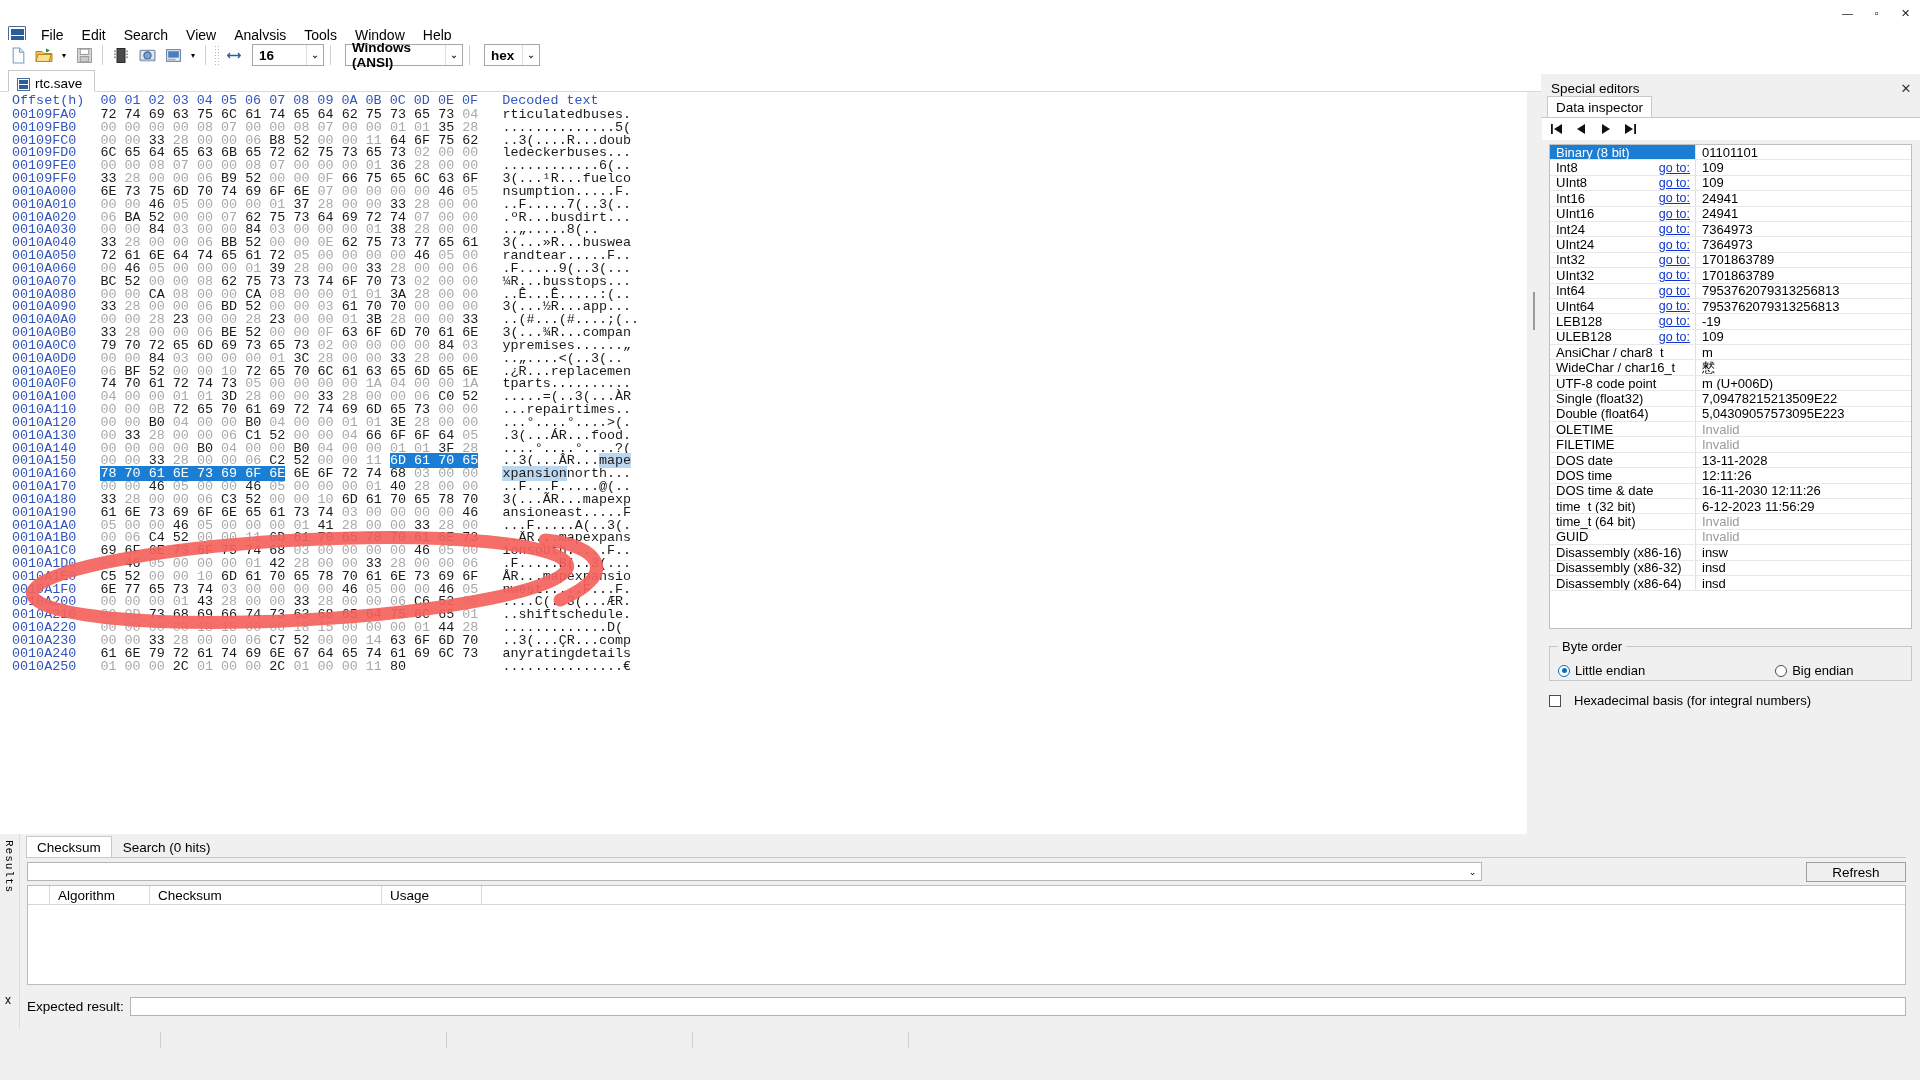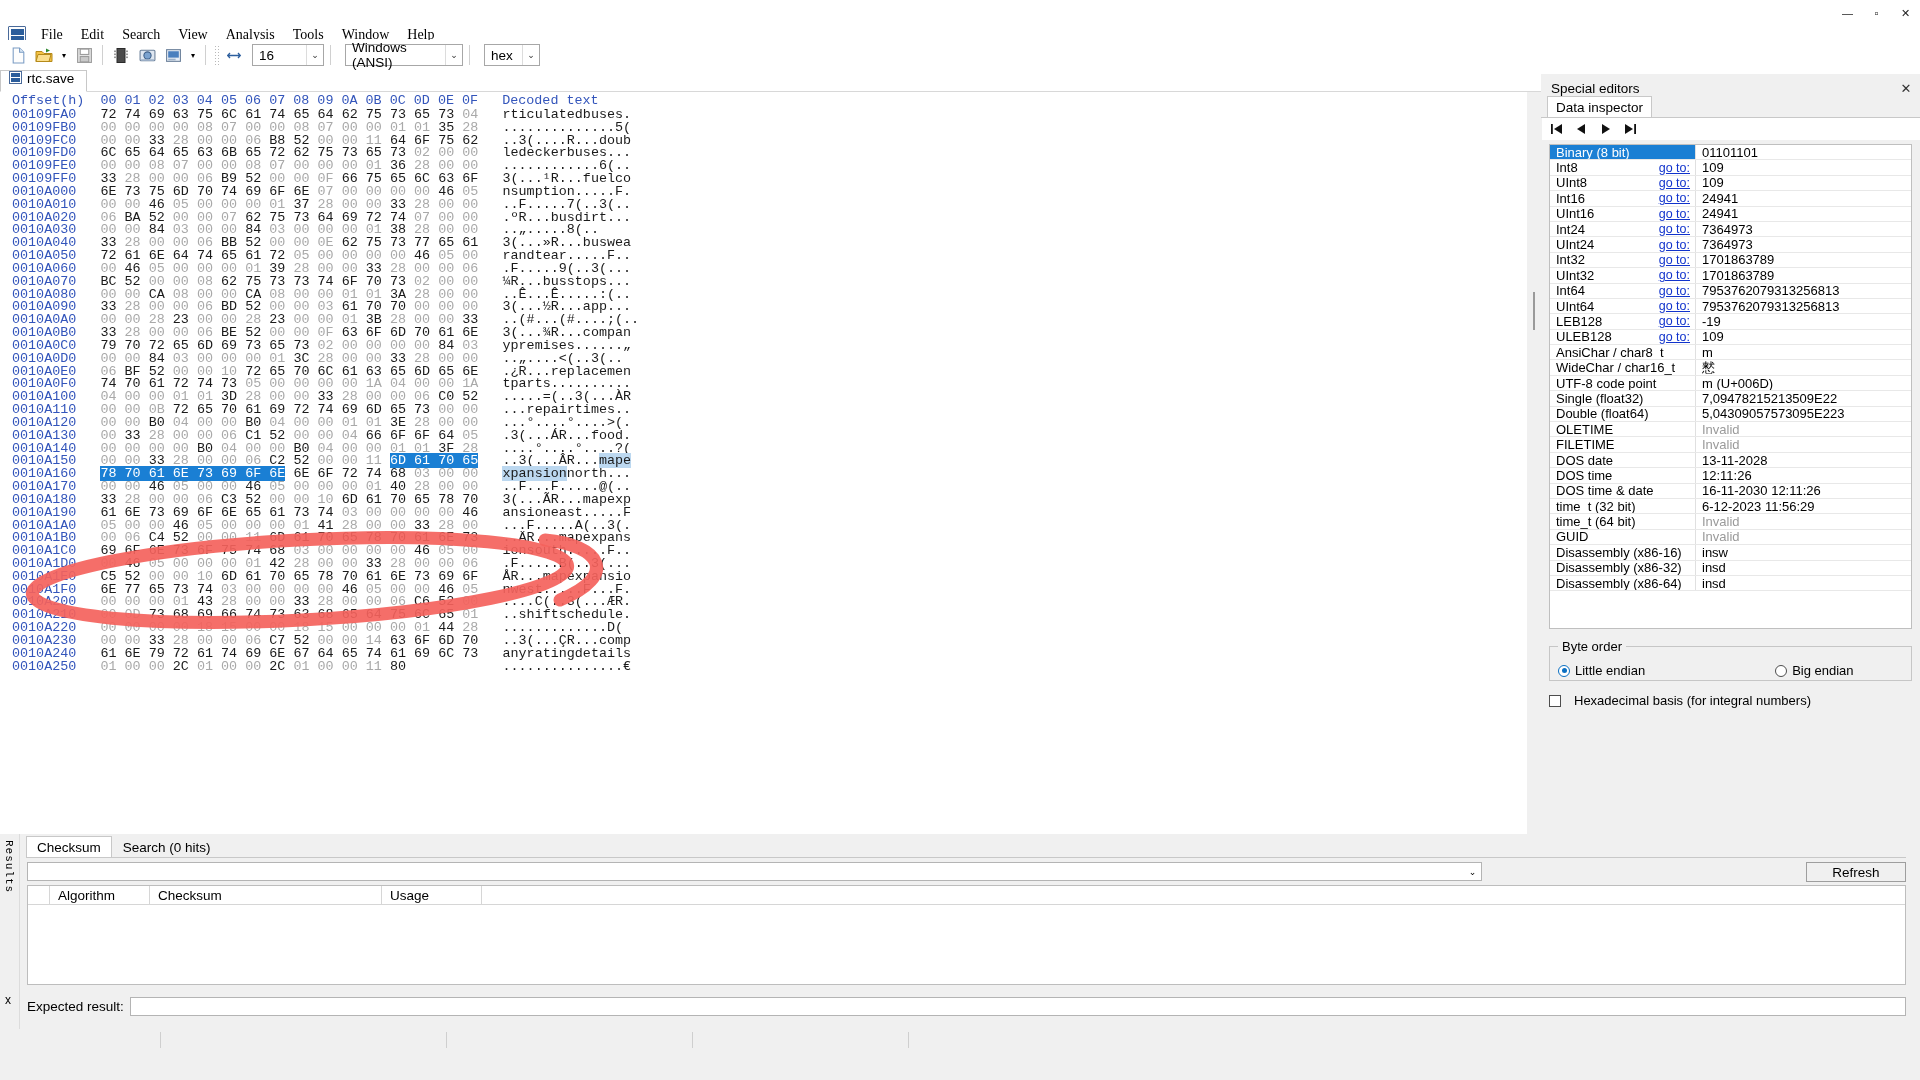--- a/index.html
+++ b/index.html
@@ -21,21 +21,21 @@
   }
   .win-buttons { position: absolute; right: 0; top: 0; height: 26px; display: flex; }
   .win-btn {
     width: 29px; height: 26px; display: flex; align-items: center; justify-content: center;
     font-size: 11px; color: #222;
   }
 
   
   .menubar {
     position: absolute; top: 22px; left: 0; width: 1920px; height: 26px;
-    background: #ffffff; display: flex; align-items: center; padding-left: 4px; font-family: Liberation Serif, serif;
+    background: #ffffff; display: flex; align-items: center; padding-left: 4px;
   }
   .app-icon {
     width: 18px; height: 18px; margin: 0 6px 0 4px;
     background: #fdfdfd; border: 1px solid #4a6a9a; border-radius: 1px;
     position: relative; flex: none;
   }
   .app-icon::before {
     content: ""; position: absolute; left: 2px; top: 2px; width: 13px; height: 6px;
     background: #2b5d9b;
   }
@@ -58,40 +58,40 @@
   }
   .tb-sep { width: 1px; height: 20px; background: #d0d0d0; margin: 0 4px; }
   .tb-arrow { width: 12px; height: 24px; display: flex; align-items: center; justify-content: center; font-size: 8px; }
   .tb-dots { width: 6px; height: 20px; margin-left: 2px;
     background-image: radial-gradient(#b9b9b9 1px, transparent 1px);
     background-size: 3px 3px; }
 
   .combo {
     height: 22px; border: 1px solid #a7a7a7; background: #fff;
     display: flex; align-items: center; font-size: 13.5px; color: #000;
-    padding-left: 6px; position: relative;
+    padding-left: 6px; position: relative; font-weight: bold;
   }
   .combo .cb-val { flex: 1; }
   .combo .cb-arrow {
     width: 17px; height: 20px; border-left: 1px solid #dcdcdc;
     display: flex; align-items: center; justify-content: center; font-size: 9px; color: #333;
   }
   #combo-bytes { width: 72px; margin-left: 4px; }
   #combo-charset { width: 118px; margin-left: 8px; }
   #combo-offsetbase { width: 56px; margin-left: 8px; }
 
   
   .tabstrip {
     position: absolute; top: 70px; left: 0; width: 1920px; height: 22px;
     background: #ffffff; border-bottom: 1px solid #d8d8d8;
   }
   .doc-tab {
-    position: absolute; left: 0; top: 0; height: 22px;
+    position: absolute; left: 8px; top: 0; height: 22px;
     border: 1px solid #c8c8c8; border-bottom: 1px solid #fff;
-    background: #fff; display: flex; align-items: flex-start; padding: 0 12px 0 8px;
+    background: #fff; display: flex; align-items: flex-end; padding: 0 12px 0 8px;
     font-size: 13.5px;
   }
   .doc-tab .tab-ico {
     width: 13px; height: 13px; margin-right: 5px; flex: none;
     border: 1px solid #4a6a9a; background: #fff; position: relative;
   }
   .doc-tab .tab-ico::before { content:""; position:absolute; left:1px; top:1px; width:9px; height:4px; background:#2b5d9b; }
   .doc-tab .tab-ico::after  { content:""; position:absolute; left:1px; top:6px; width:9px; height:4px; background:#2b5d9b; }
 
   

